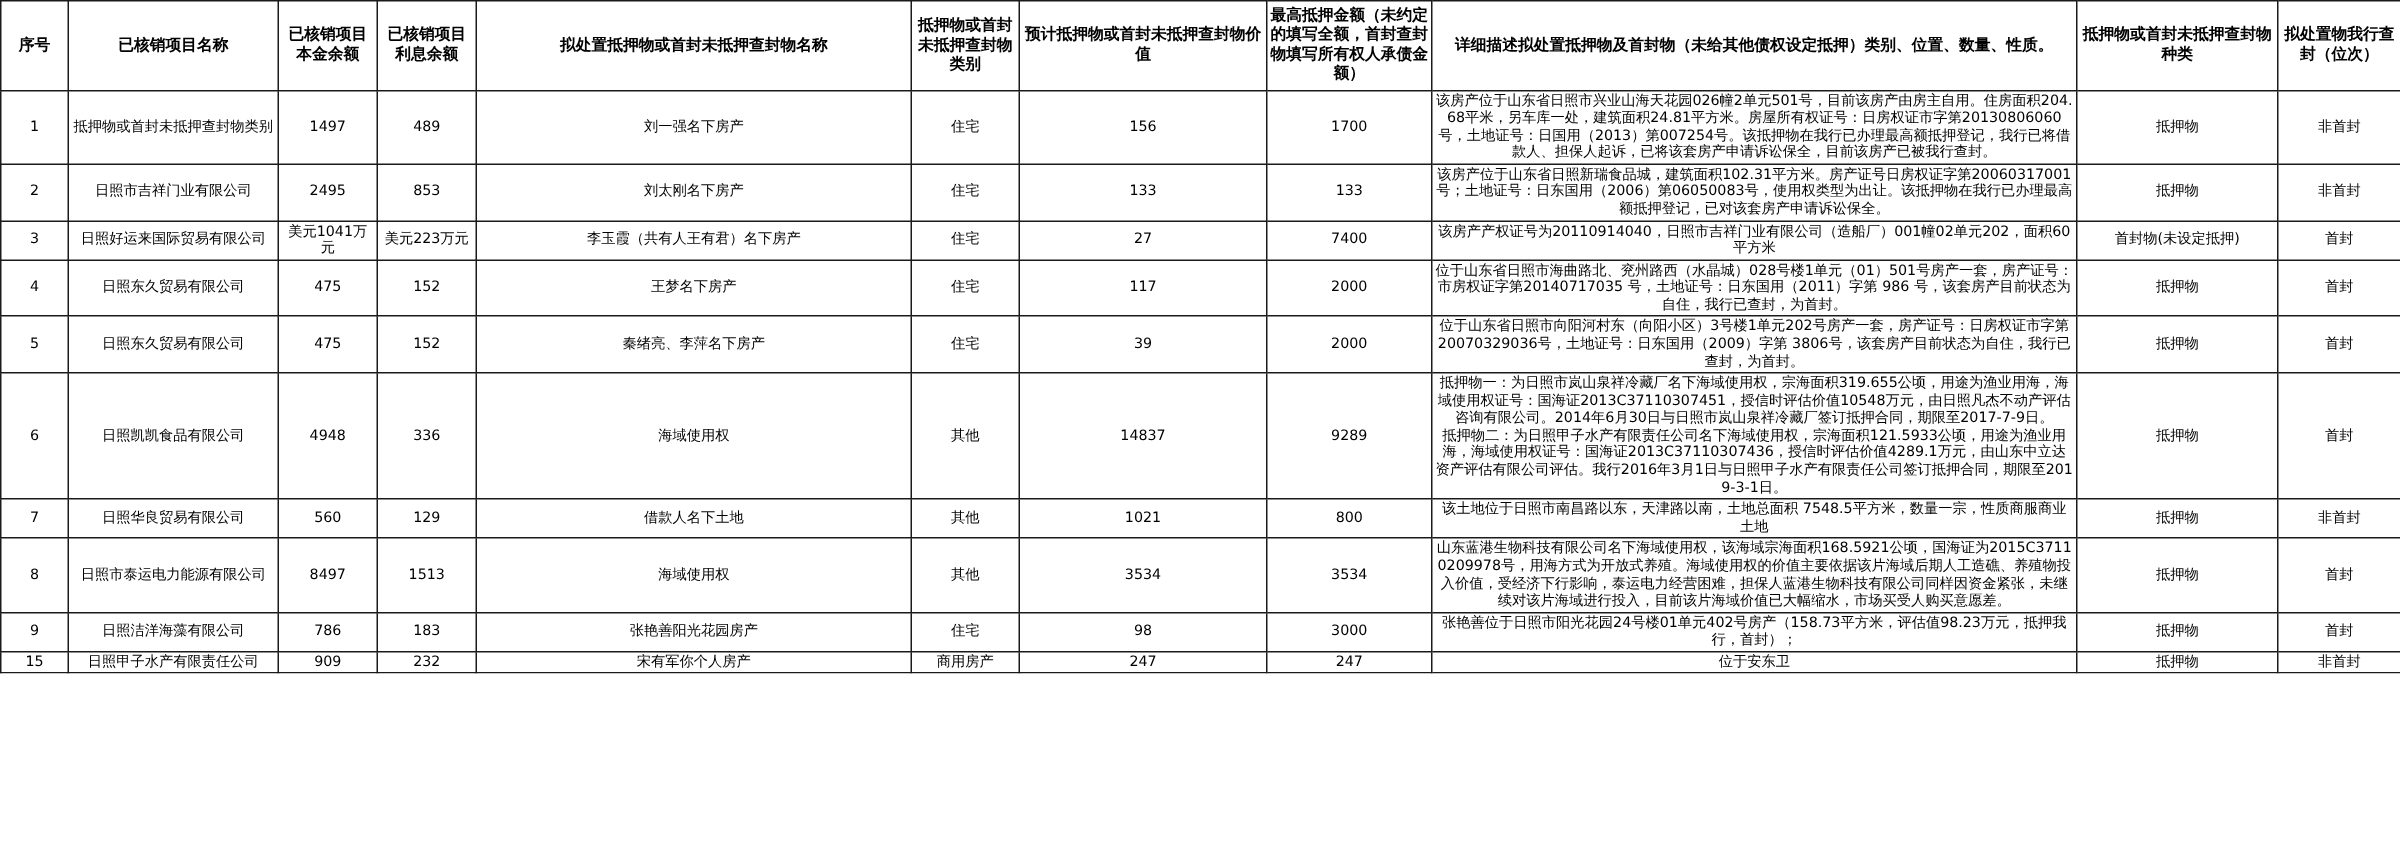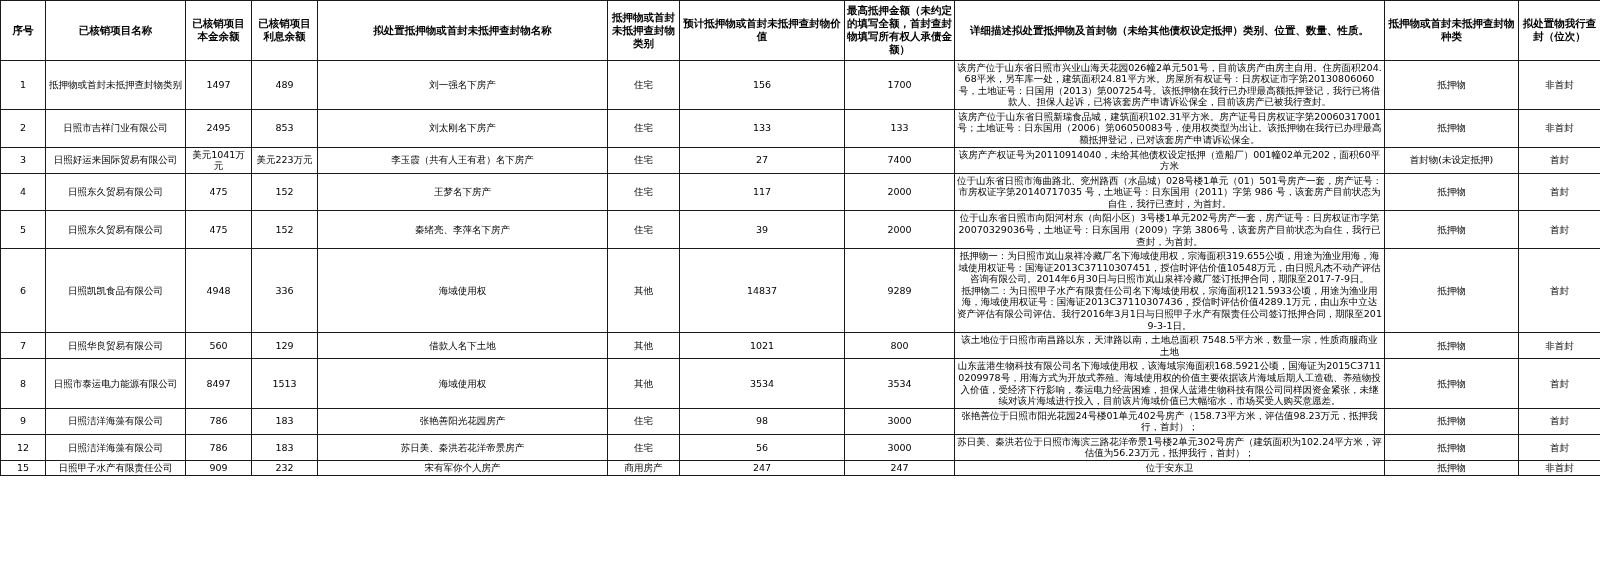--- a/index.html
+++ b/index.html
@@ -100,21 +100,21 @@
         </tr>
         <tr>
           <td class="col-0">3</td>
           <td class="col-1">日照好运来国际贸易有限公司</td>
           <td class="col-2">美元1041万元</td>
           <td class="col-3">美元223万元</td>
           <td class="col-4">李玉霞（共有人王有君）名下房产</td>
           <td class="col-5">住宅</td>
           <td class="col-6">27</td>
           <td class="col-7">7400</td>
-          <td class="col-8">该房产产权证号为20110914040，未给其他债权设定抵押（造船厂）001幢02单元202，面积60平方米</td>
+          <td class="col-8">该房产产权证号为20110914040，日照市吉祥门业有限公司（造船厂）001幢02单元202，面积60平方米</td>
           <td class="col-9">首封物(未设定抵押)</td>
           <td class="col-10">首封</td>
         </tr>
         <tr>
           <td class="col-0">4</td>
           <td class="col-1">日照东久贸易有限公司</td>
           <td class="col-2">475</td>
           <td class="col-3">152</td>
           <td class="col-4">王梦名下房产</td>
           <td class="col-5">住宅</td>
@@ -184,33 +184,20 @@
           <td class="col-3">183</td>
           <td class="col-4">张艳善阳光花园房产</td>
           <td class="col-5">住宅</td>
           <td class="col-6">98</td>
           <td class="col-7">3000</td>
           <td class="col-8">张艳善位于日照市阳光花园24号楼01单元402号房产（158.73平方米，评估值98.23万元，抵押我行，首封）；</td>
           <td class="col-9">抵押物</td>
           <td class="col-10">首封</td>
         </tr>
         <tr>
-          <td class="col-0">12</td>
-          <td class="col-1">日照洁洋海藻有限公司</td>
-          <td class="col-2">786</td>
-          <td class="col-3">183</td>
-          <td class="col-4">苏日美、秦洪若花洋帝景房产</td>
-          <td class="col-5">住宅</td>
-          <td class="col-6">56</td>
-          <td class="col-7">3000</td>
-          <td class="col-8">苏日美、秦洪若位于日照市海滨三路花洋帝景1号楼2单元302号房产（建筑面积为102.24平方米，评估值为56.23万元，抵押我行，首封）；</td>
-          <td class="col-9">抵押物</td>
-          <td class="col-10">首封</td>
-        </tr>
-        <tr>
           <td class="col-0">15</td>
           <td class="col-1">日照甲子水产有限责任公司</td>
           <td class="col-2">909</td>
           <td class="col-3">232</td>
           <td class="col-4">宋有军你个人房产</td>
           <td class="col-5">商用房产</td>
           <td class="col-6">247</td>
           <td class="col-7">247</td>
           <td class="col-8">位于安东卫</td>
           <td class="col-9">抵押物</td>

